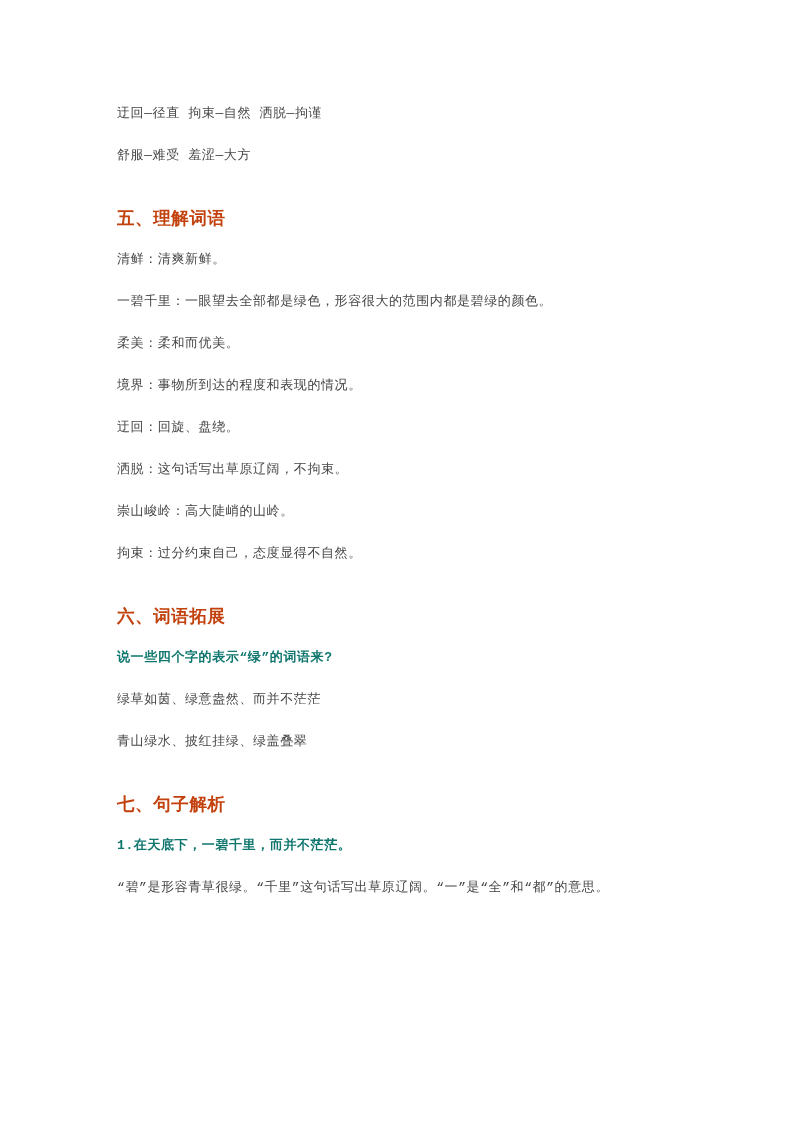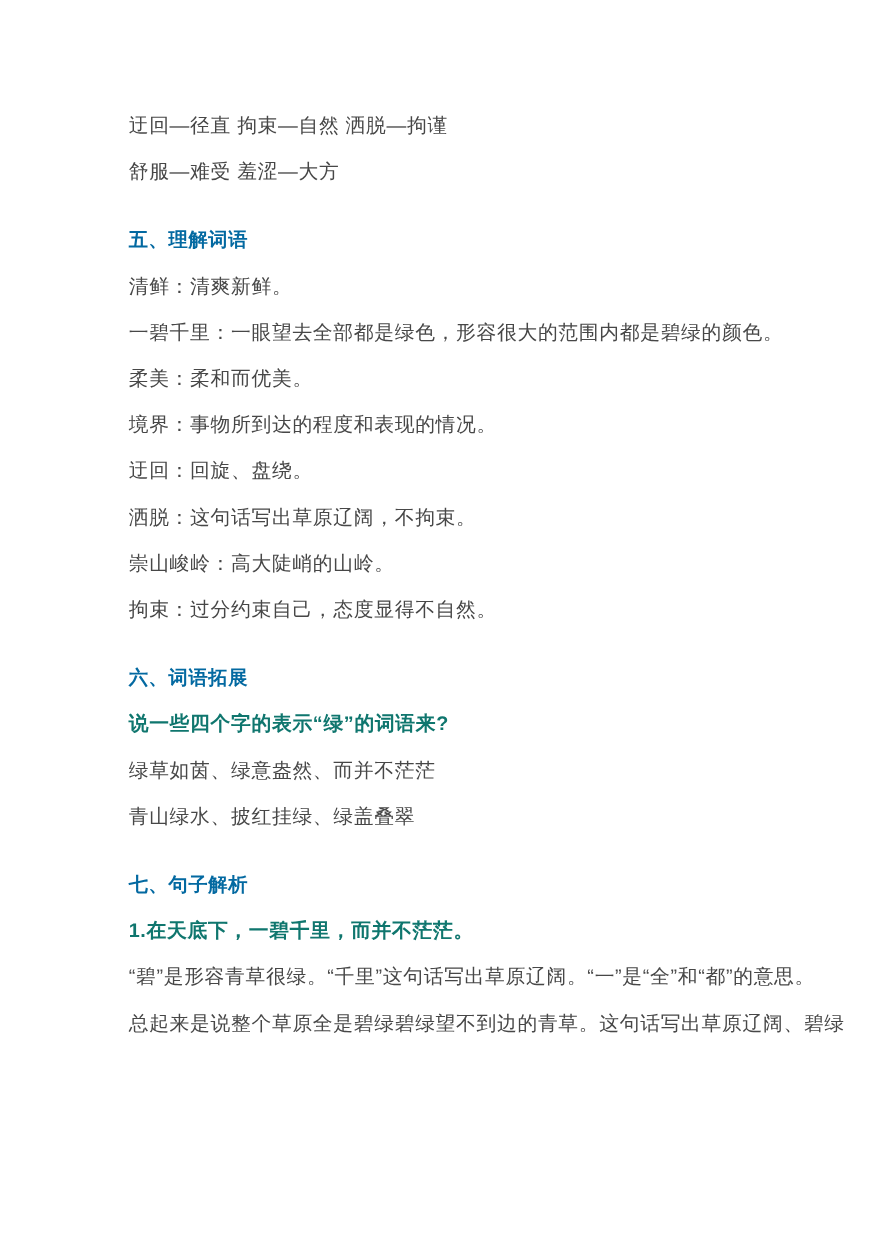--- a/index.html
+++ b/index.html
@@ -12,32 +12,33 @@
     width: 793px;
     height: 1122px;
     background: #ffffff;
     overflow: hidden;
     box-sizing: border-box;
     padding: 102px 30px 0 117px;
     font-family: "Liberation Sans", "DejaVu Sans", sans-serif;
   }
   .t {
     margin: 0 0 18px 0;
-    font-size: 18px;
+    font-size: 13px;
     line-height: 24px;
     color: #474747;
     letter-spacing: 0.6px;
     white-space: nowrap;
     font-weight: normal;
+    font-family: Liberation Mono, monospace;
   }
   .h {
     margin: 38px 0 18px 0;
     font-size: 17.5px;
     line-height: 24px;
-    color: #0369a1;
+    color: #c2410c;
     font-weight: bold;
     letter-spacing: 0.6px;
     white-space: nowrap;
   }
   .b {
     color: #0f766e;
     font-weight: bold;
   }
 </style>
 </head>
@@ -59,15 +60,14 @@
   <p class="t">拘束：过分约束自己，态度显得不自然。</p>
 
   <h2 class="h">六、词语拓展</h2>
   <p class="t b">说一些四个字的表示“绿”的词语来?</p>
   <p class="t">绿草如茵、绿意盎然、而并不茫茫</p>
   <p class="t">青山绿水、披红挂绿、绿盖叠翠</p>
 
   <h2 class="h">七、句子解析</h2>
   <p class="t b">1.在天底下，一碧千里，而并不茫茫。</p>
   <p class="t">“碧”是形容青草很绿。“千里”这句话写出草原辽阔。“一”是“全”和“都”的意思。</p>
-  <p class="t">总起来是说整个草原全是碧绿碧绿望不到边的青草。这句话写出草原辽阔、碧绿</p>
 
 </div>
 
 </body></html>

